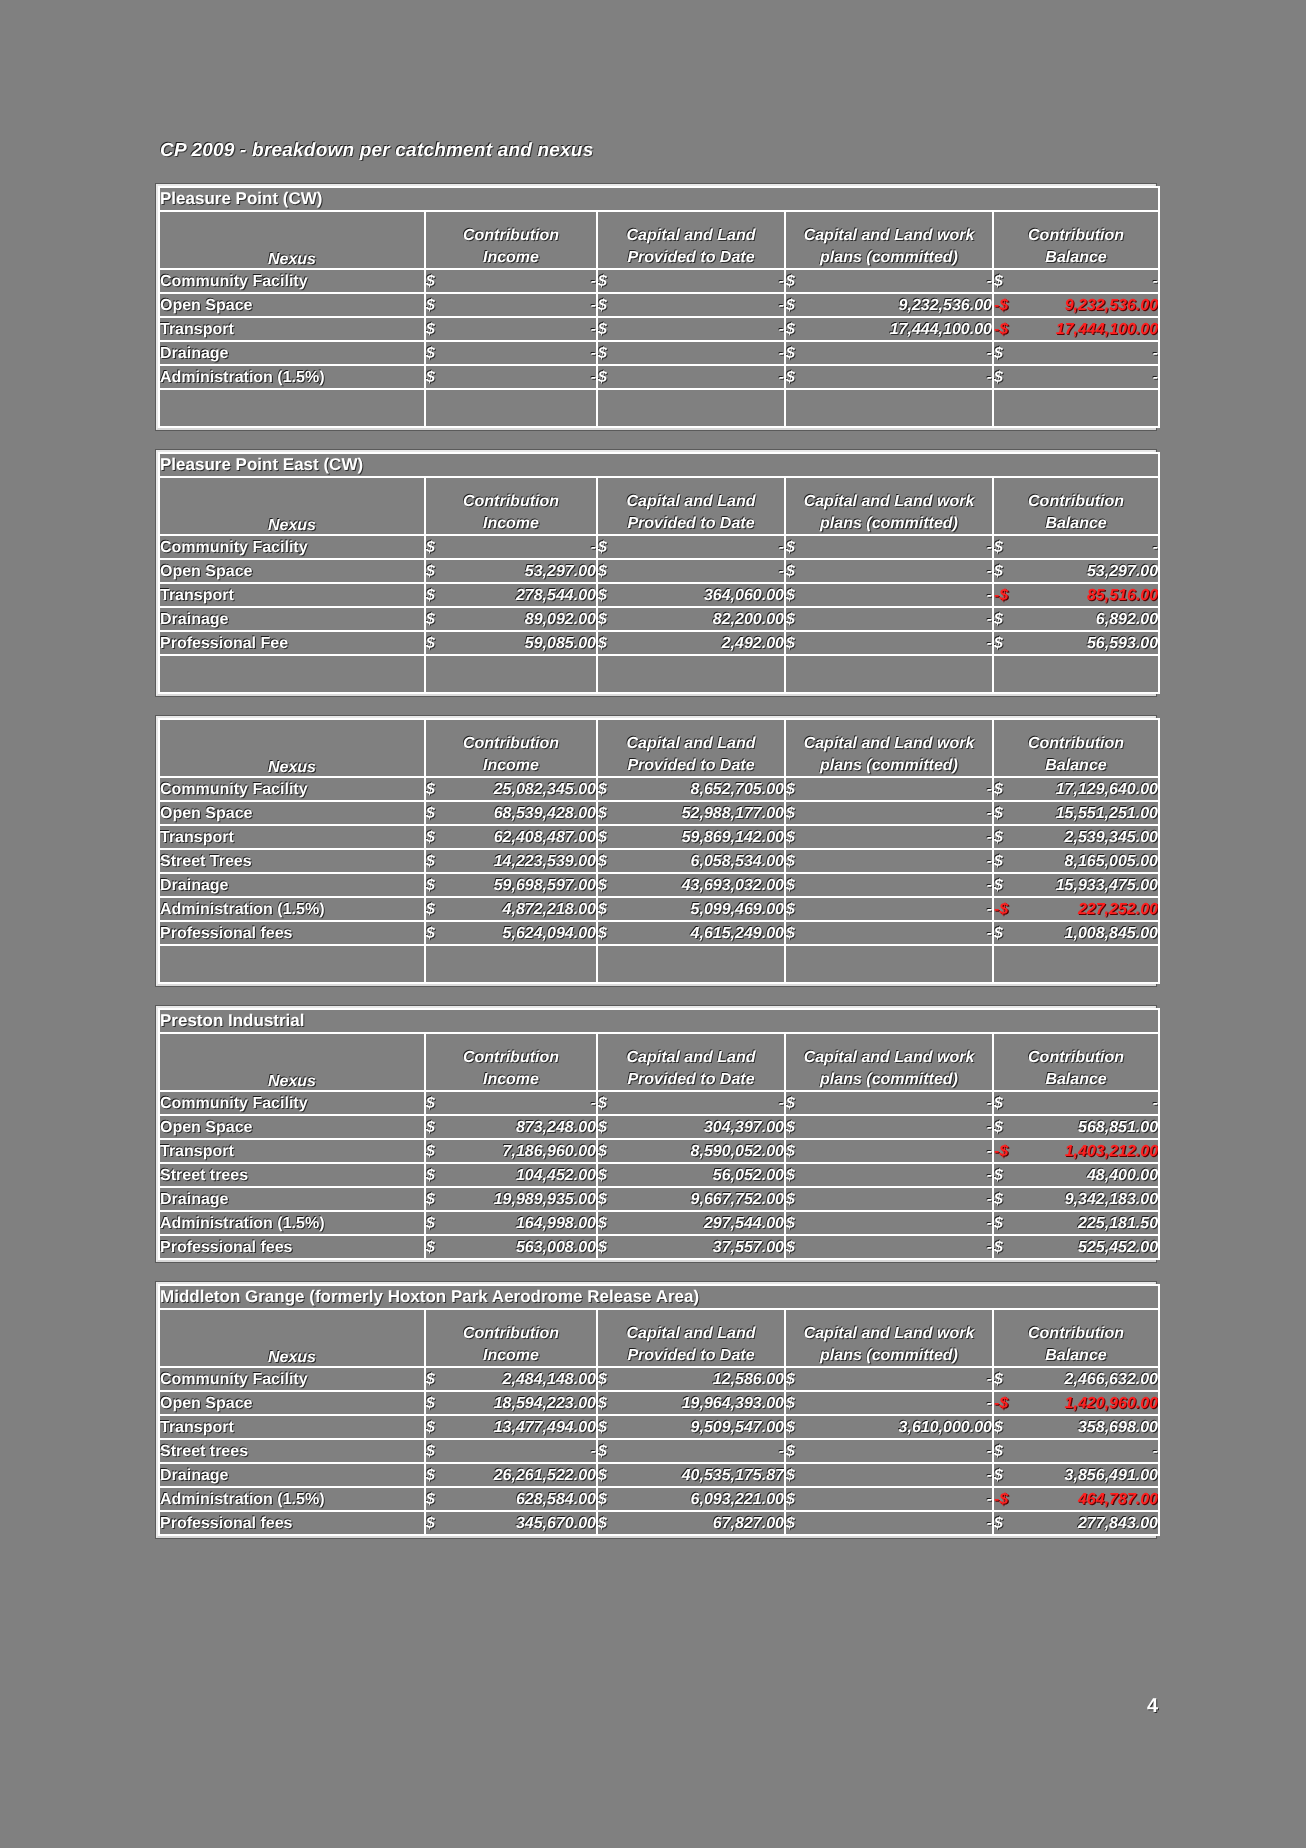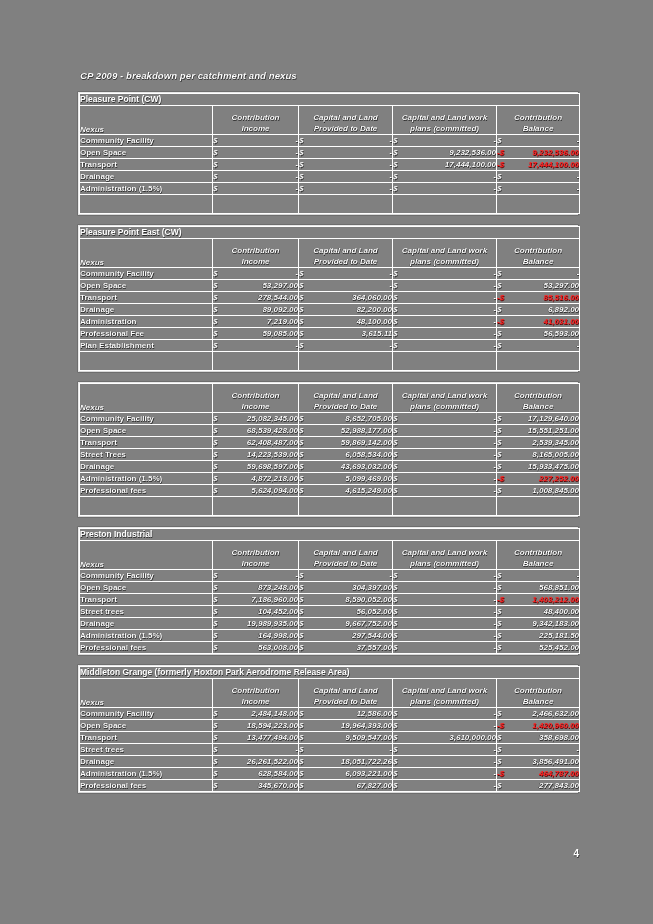--- a/index.html
+++ b/index.html
@@ -80,20 +80,21 @@
   .hdr-nexus {
     font-size: 8px;
     font-weight: bold;
     font-style: italic;
     color: #ffffff;
     text-shadow: 0.55px 0.55px 0 #303030, -0.35px -0.35px 0 #1a1a1a;
     padding: 2px 0 2px 4px;
     height: 28px;
     vertical-align: bottom;
     white-space: nowrap;
+    text-align: center;
   }
   .hdr-col {
     font-size: 8px;
     font-weight: bold;
     font-style: italic;
     color: #ffffff;
     text-shadow: 0.55px 0.55px 0 #303030, -0.35px -0.35px 0 #1a1a1a;
     padding: 2px 1px 2px 3px;
     line-height: 10.5px;
     height: 28px;
@@ -402,74 +403,36 @@
                 <td class="num-cell">
                   <span class="cur">$</span>
                   <span class="amt">-</span>
                 </td>
                 <td class="num-cell">
                   <span class="cur">$</span>
                   <span class="amt">6,892.00</span>
                 </td>
               </tr>
               <tr>
-                <td class="nexus-cell">Administration</td>
-                <td class="num-cell">
-                  <span class="cur">$</span>
-                  <span class="amt">7,219.00</span>
-                </td>
-                <td class="num-cell">
-                  <span class="cur">$</span>
-                  <span class="amt">48,100.00</span>
-                </td>
-                <td class="num-cell">
-                  <span class="cur">$</span>
-                  <span class="amt">-</span>
-                </td>
-                <td class="num-cell neg">
-                  <span class="cur">-$</span>
-                  <span class="amt">41,031.00</span>
-                </td>
-              </tr>
-              <tr>
                 <td class="nexus-cell">Professional Fee</td>
                 <td class="num-cell">
                   <span class="cur">$</span>
                   <span class="amt">59,085.00</span>
                 </td>
                 <td class="num-cell">
                   <span class="cur">$</span>
-                  <span class="amt">3,615.11</span>
+                  <span class="amt">2,492.00</span>
                 </td>
                 <td class="num-cell">
                   <span class="cur">$</span>
                   <span class="amt">-</span>
                 </td>
                 <td class="num-cell">
                   <span class="cur">$</span>
                   <span class="amt">56,593.00</span>
-                </td>
-              </tr>
-              <tr>
-                <td class="nexus-cell">Plan Establishment</td>
-                <td class="num-cell">
-                  <span class="cur">$</span>
-                  <span class="amt">-</span>
-                </td>
-                <td class="num-cell">
-                  <span class="cur">$</span>
-                  <span class="amt">-</span>
-                </td>
-                <td class="num-cell">
-                  <span class="cur">$</span>
-                  <span class="amt">-</span>
-                </td>
-                <td class="num-cell">
-                  <span class="cur">$</span>
-                  <span class="amt">-</span>
                 </td>
               </tr>
               <tr class="empty-row">
                 <td>&nbsp;</td>
                 <td>&nbsp;</td>
                 <td>&nbsp;</td>
                 <td>&nbsp;</td>
                 <td>&nbsp;</td>
               </tr>
             </tbody>
@@ -924,21 +887,21 @@
                 </td>
               </tr>
               <tr>
                 <td class="nexus-cell">Drainage</td>
                 <td class="num-cell">
                   <span class="cur">$</span>
                   <span class="amt">26,261,522.00</span>
                 </td>
                 <td class="num-cell">
                   <span class="cur">$</span>
-                  <span class="amt">18,051,722.26</span>
+                  <span class="amt">40,535,175.87</span>
                 </td>
                 <td class="num-cell">
                   <span class="cur">$</span>
                   <span class="amt">-</span>
                 </td>
                 <td class="num-cell">
                   <span class="cur">$</span>
                   <span class="amt">3,856,491.00</span>
                 </td>
               </tr>

